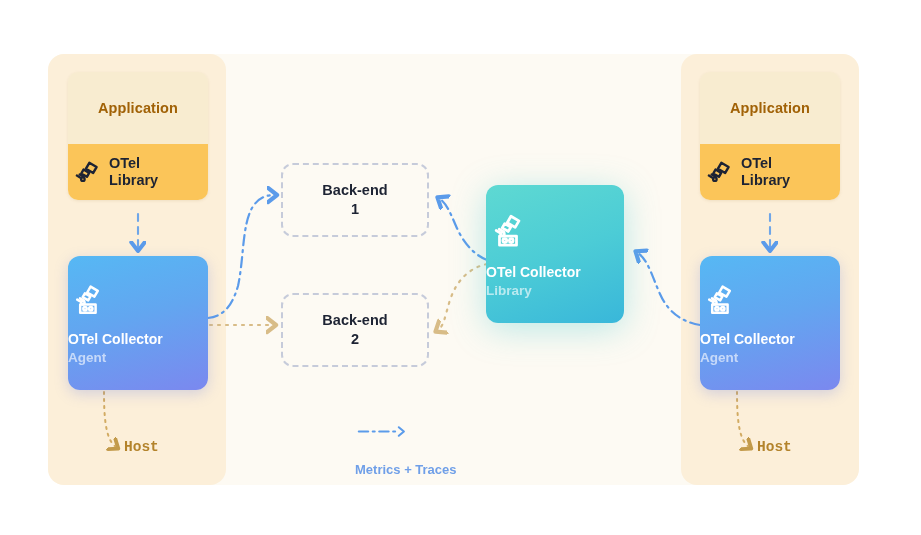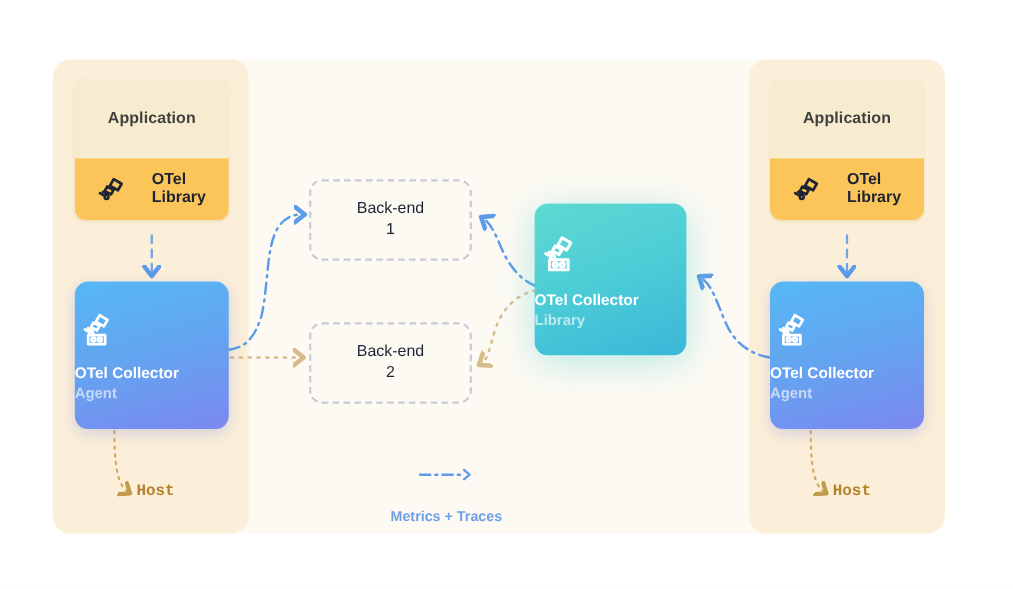--- a/index.html
+++ b/index.html
@@ -57,31 +57,31 @@
   .application-box {
     height: 72px;
     background: #f8ecd0;
     display: flex;
     align-items: center;
     justify-content: center;
   }
   .application-box .label {
     font-size: 14.5px;
     font-weight: 700;
-    color: #404040;
+    color: #a16207;
     letter-spacing: .1px;
   }
 
   .library-box {
     height: 56px;
     background: #fbc559;
     display: flex;
     align-items: center;
-    gap: 22px;
-    padding-left: 18px;
+    gap: 7px;
+    padding-left: 4px;
     box-sizing: border-box;
   }
   .library-box .label {
     font-size: 14.5px;
     font-weight: 700;
     color: #1d2333;
     line-height: 1.18;
   }
 
   
@@ -136,21 +136,21 @@
     display: flex;
     flex-direction: column;
     align-items: center;
     justify-content: center;
     box-sizing: border-box;
   }
   .backend.one { top: 163px; }
   .backend.two { top: 293px; }
   .backend .label {
     font-size: 14.5px;
-    font-weight: 400;
+    font-weight: 700;
     color: #1d2333;
     line-height: 1.28;
     text-align: center;
   }
 
   
   .host-label {
     position: absolute;
     top: 439px;
     font-size: 14.5px;
@@ -167,21 +167,20 @@
     top: 425px;
     left: 355px;
     width: 210px;
     height: 52px;
     display: flex;
     gap: 28px;
   }
   .legend-item {
     display: flex;
     flex-direction: column;
-    align-items: center;
     gap: 24px;
   }
   .legend-item .legend-text {
     font-size: 13px;
     font-weight: 700;
     white-space: nowrap;
   }
   .legend-item.traces .legend-text { color: #6f9fe8; }
   .legend-item.metrics .legend-text { color: #ddc79a; }
 

